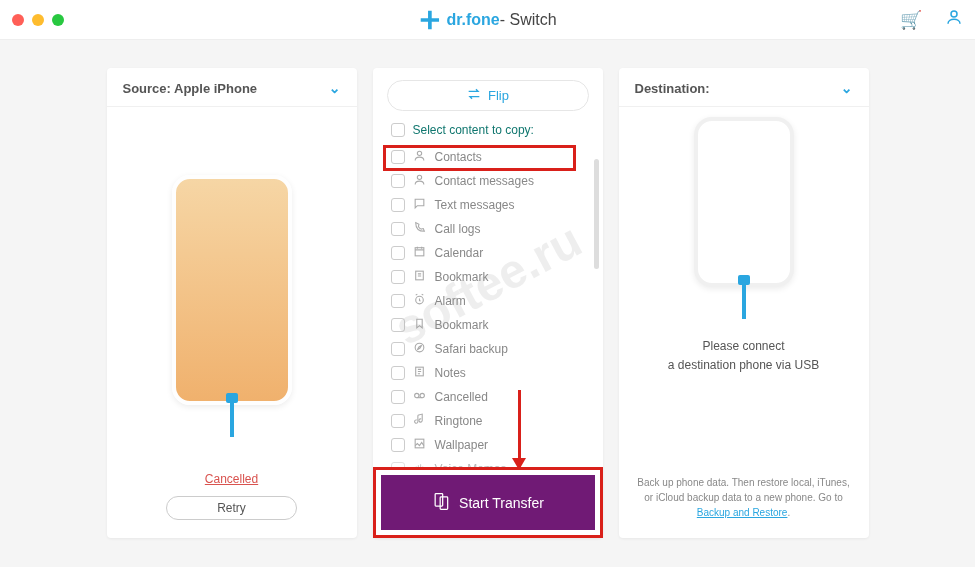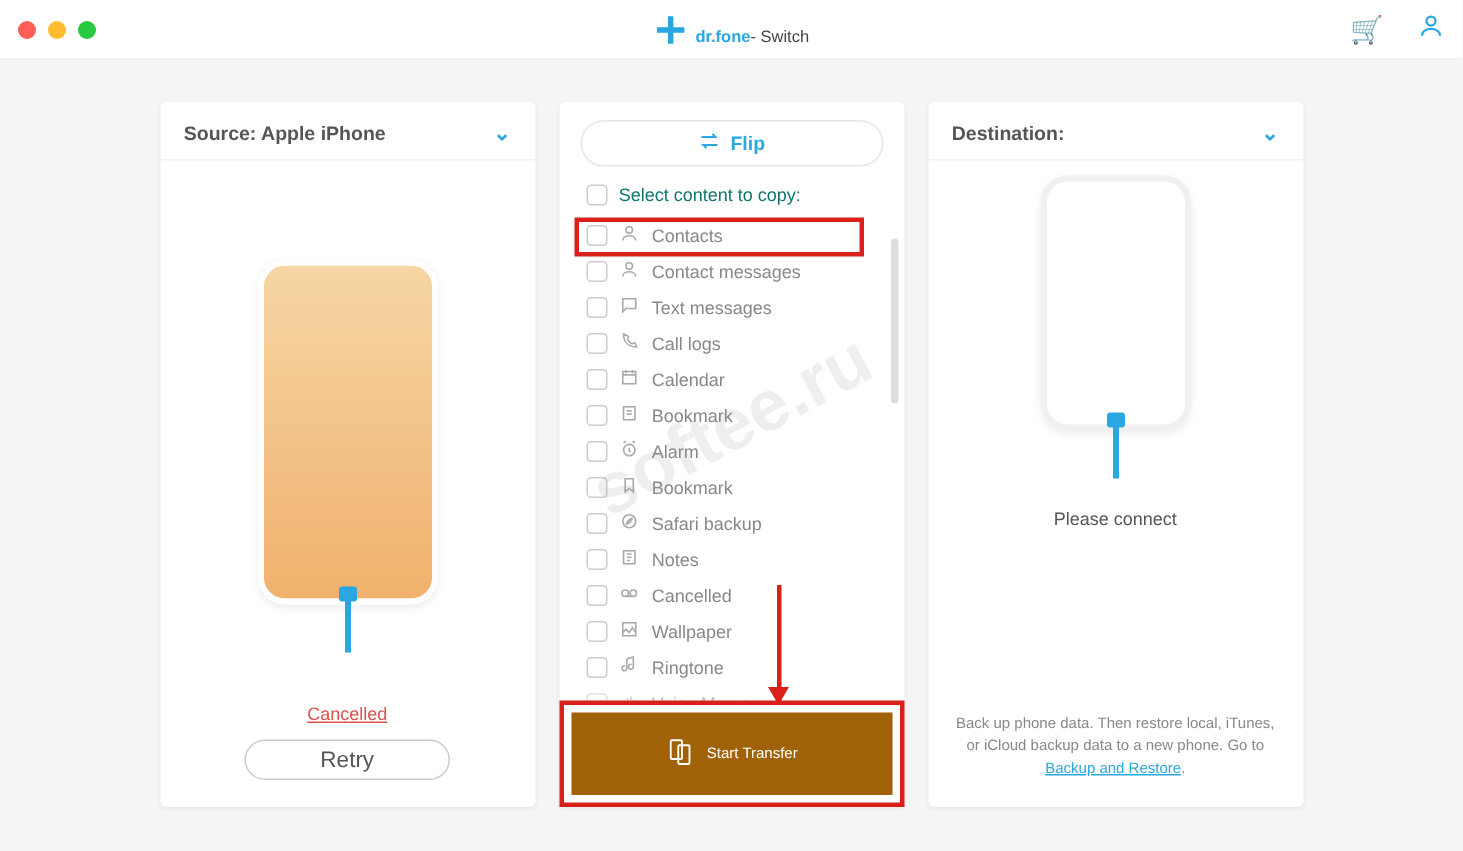--- a/index.html
+++ b/index.html
@@ -23,22 +23,22 @@
   .traffic-lights { display: flex; gap: 8px; }
   .traffic-lights span {
     width: 12px; height: 12px; border-radius: 50%;
     display: inline-block;
   }
   .tl-close { background: #ff5f57; }
   .tl-min { background: #febc2e; }
   .tl-max { background: #28c840; }
   .brand {
     position: absolute; left: 50%; transform: translateX(-50%);
-    display: flex; align-items: flex-end; gap: 6px;
-    color: #666; font-size: 11px;
+    display: flex; align-items: center; gap: 6px;
+    color: #666; font-size: 16px;
   }
   .brand-plus {
     width: 22px; height: 22px;
     display: flex; align-items: center; justify-content: center;
   }
   .brand-plus svg { width: 22px; height: 22px; }
   .brand-text .dr { color: #2aa6e0; font-weight: 600; }
   .brand-text .rest { color: #444; font-weight: 400; }
   .top-icons {
     margin-left: auto; display: flex; gap: 22px; align-items: center;
@@ -120,21 +120,21 @@
     color: #d9534f;
     text-decoration: underline;
     margin-bottom: 10px;
     display: inline-block;
   }
   .retry-btn {
     display: inline-block;
     border: 1px solid #ccc;
     border-radius: 14px;
     padding: 4px 50px;
-    font-size: 15px;
+    font-size: 12px;
     color: #555;
     background: #fff;
     cursor: pointer;
   }
   .dest-msg {
     text-align: center;
     font-size: 12px;
     color: #555;
     padding: 0 18px;
     line-height: 1.6;
@@ -166,21 +166,20 @@
     border-radius: 16px;
     padding: 7px 0;
     text-align: center;
     color: #2aa6e0;
     font-size: 13px;
     cursor: pointer;
     display: flex;
     align-items: center;
     justify-content: center;
     gap: 6px;
-    font-weight: bold;
   }
   .list-scroll {
     flex: 1;
     overflow: hidden;
     padding: 4px 10px 0 18px;
     position: relative;
   }
   .select-label {
     font-size: 12px;
     color: #0f766e;
@@ -240,25 +239,25 @@
     border-right: 7px solid transparent;
     border-top: 12px solid #d9201a;
   }
   .start-wrap {
     position: relative;
     margin: 0;
     padding: 5px;
     border: 3px solid #d9201a;
   }
   .start-btn {
-    background: #a16207;
+    background: #701a75;
     color: #fff;
     text-align: center;
     padding: 16px 0;
-    font-size: 10px;
+    font-size: 14px;
     cursor: pointer;
     display: flex;
     align-items: center;
     justify-content: center;
     gap: 8px;
   }
   .watermark {
     position: absolute;
     top: 50%; left: 50%;
     transform: translate(-50%,-50%) rotate(-28deg);
@@ -439,35 +438,35 @@
               <circle cx="17" cy="12" r="4"></circle>
               <path d="M7 16h10"></path>
             </svg>
         </span>
         <span>Cancelled</span>
       </div>
       <div class="item">
         <span class="chk"></span>
         <span class="ico">
           <svg width="13" height="13" viewBox="0 0 24 24" fill="none" stroke="#aaa" stroke-width="2">
+              <path d="M9 4v12a3 3 0 1 1-2-3"></path>
+              <path d="M9 4l8-2v12a3 3 0 1 1-2-3"></path>
+            </svg>
+        </span>
+        <span>Ringtone</span>
+      </div>
+      <div class="item">
+        <span class="chk"></span>
+        <span class="ico">
+          <svg width="13" height="13" viewBox="0 0 24 24" fill="none" stroke="#aaa" stroke-width="2">
               <rect x="4" y="4" width="16" height="16"></rect>
               <path d="M4 16l4-4 4 4 4-6 4 6"></path>
             </svg>
         </span>
         <span>Wallpaper</span>
-      </div>
-      <div class="item">
-        <span class="chk"></span>
-        <span class="ico">
-          <svg width="13" height="13" viewBox="0 0 24 24" fill="none" stroke="#aaa" stroke-width="2">
-              <path d="M9 4v12a3 3 0 1 1-2-3"></path>
-              <path d="M9 4l8-2v12a3 3 0 1 1-2-3"></path>
-            </svg>
-        </span>
-        <span>Ringtone</span>
       </div>
       <div class="item" style="opacity:0.6">
         <span class="chk"></span>
         <span class="ico">
           <svg width="13" height="13" viewBox="0 0 24 24" fill="none" stroke="#aaa" stroke-width="2">
               <path d="M6 12v-2M10 14V8M14 16V6M18 12v-2"></path>
             </svg>
         </span>
         <span>Voice Memos</span>
       </div>
@@ -496,20 +495,21 @@
       <span>Destination:</span>
       <span class="chev">⌄</span>
     </div>
     <div class="phone-wrap" style="flex:0 0 190px">
       <div class="iphone dest" style="width:100px;height:170px">
         <div class="cable"></div>
       </div>
     </div>
     <div class="dest-msg" style="margin-top:40px">
       <div>Please connect</div>
+      <div>a destination phone via USB</div>
     </div>
     <div style="flex:1"></div>
     <div class="dest-footer">
       <span>Back up phone data. Then restore local, iTunes, or iCloud backup data to a new phone. Go to </span><span class="link2">Backup and Restore</span><span>.</span>
     </div>
   </div>
 
 </div>
 
 <div class="watermark">softee.ru</div>

